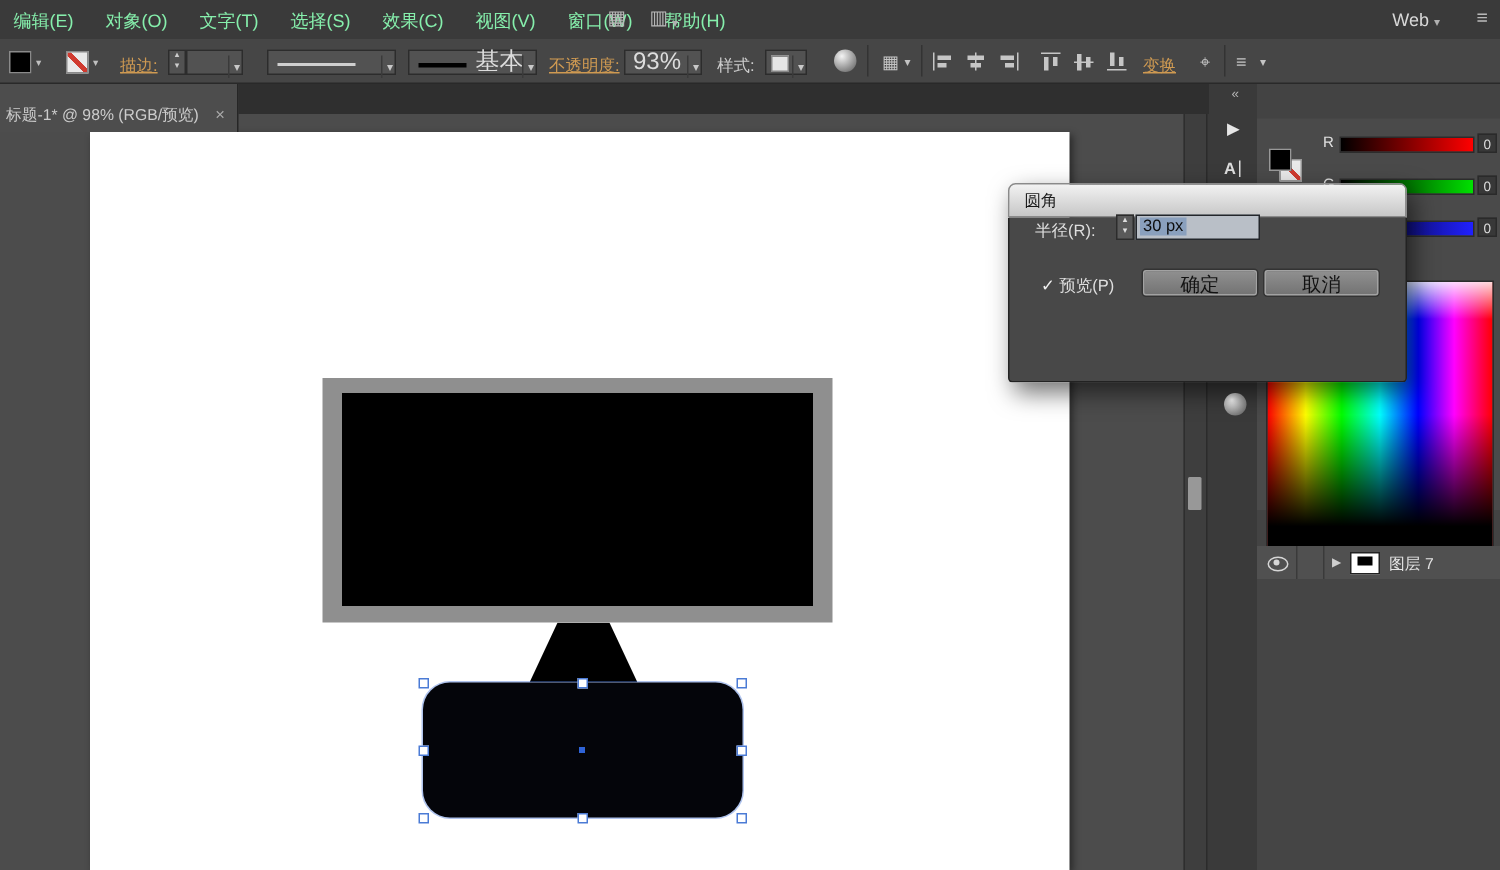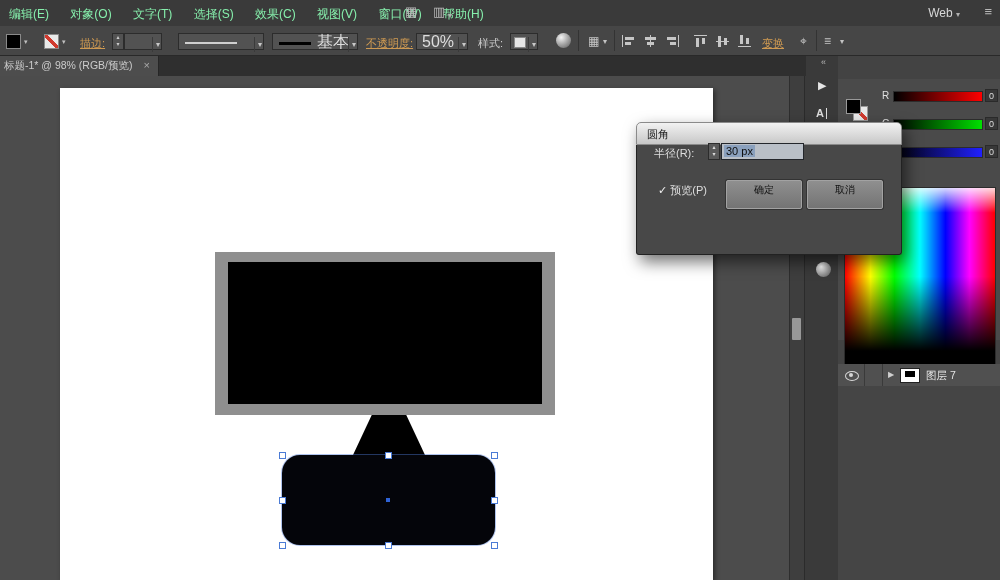--- a/index.html
+++ b/index.html
@@ -37,21 +37,21 @@
   .ai i{position:absolute;background:#c6c6c6}
   .ai-l .e{left:0;top:0;width:1px;height:12px}.ai-l .a{left:3px;top:2px;width:9px;height:3px}.ai-l .b{left:3px;top:7px;width:6px;height:3px}
   .ai-c .e{left:6px;top:0;width:1px;height:12px}.ai-c .a{left:1px;top:2px;width:11px;height:3px}.ai-c .b{left:3px;top:7px;width:7px;height:3px}
   .ai-r .e{right:0;top:0;width:1px;height:12px}.ai-r .a{right:3px;top:2px;width:9px;height:3px}.ai-r .b{right:3px;top:7px;width:6px;height:3px}
   .ai-t .e{left:0;top:0;width:13px;height:1px}.ai-t .a{left:2px;top:3px;width:3px;height:9px}.ai-t .b{left:8px;top:3px;width:3px;height:6px}
   .ai-m .e{left:0;top:6px;width:13px;height:1px}.ai-m .a{left:2px;top:1px;width:3px;height:11px}.ai-m .b{left:8px;top:3px;width:3px;height:7px}
   .ai-b .e{left:0;bottom:0;width:13px;height:1px}.ai-b .a{left:2px;bottom:3px;width:3px;height:9px}.ai-b .b{left:8px;bottom:3px;width:3px;height:6px}
   .cb-icon{position:absolute;color:#c4c4c4}
   
   .tabbar{position:absolute;left:0;top:55px;width:806px;height:21px;background:#2f2f2f;z-index:15}
-  .doc-tab{position:absolute;left:0;top:0;height:21px;padding:0 8px 0 4px;background:#4d4d4d;
+  .doc-tab{position:absolute;left:0;top:0;height:21px;padding:12px 8px 0 4px;background:#4d4d4d;
            color:#cccccc;font-size:10.5px;line-height:21px;border-right:1px solid #262626}
   .doc-tab .close{margin-left:8px;color:#aaa;font-size:11px;cursor:pointer}
   
   .canvas{position:absolute;left:0;top:76px;width:806px;height:504px;background:#4c4c4c;z-index:1}
   .artboard{position:absolute;left:60px;top:88px;width:653px;height:492px;background:#ffffff;
             box-shadow:2px 2px 5px rgba(0,0,0,.45);z-index:2}
   .monitor-frame{position:absolute;left:215px;top:252px;width:340px;height:163px;background:#8f8f8f;z-index:3}
   .monitor-screen{position:absolute;left:228px;top:262px;width:314px;height:142px;background:#000;z-index:4}
   .monitor-stand{position:absolute;left:353px;top:415px;width:72px;height:40px;background:#000;
                  clip-path:polygon(26% 0,74% 0,100% 100%,0 100%);z-index:3}
@@ -100,39 +100,39 @@
   .eye{position:absolute;left:7px;top:7px;width:12px;height:8px;border:1px solid #d6d6d6;border-radius:50%}
   .eye i{position:absolute;left:3px;top:1px;width:4px;height:4px;border-radius:50%;background:#d6d6d6}
   .lr-sep{position:absolute;left:26px;top:0;width:1px;height:22px;background:#3a3a3a}
   .lr-sep2{position:absolute;left:44px;top:0;width:1px;height:22px;background:#3a3a3a}
   .lr-disc{position:absolute;left:50px;top:6px;font-size:8px;color:#cfcfcf}
   .lr-thumb{position:absolute;left:62px;top:4px;width:18px;height:13px;background:#fff;border:1px solid #222}
   .lr-thumb i{position:absolute;left:4px;top:2px;width:10px;height:6px;background:#000}
   .lr-name{position:absolute;left:88px;top:5px;font-size:10.5px;color:#e3e3e3}
   .layers-rest{position:absolute;left:0;top:331px;width:162px;height:194px;background:#454545}
   
-  .dialog{position:absolute;left:636px;top:122px;width:266px;height:133px;z-index:100;
+  .dialog{position:absolute;left:672px;top:122px;width:266px;height:133px;z-index:100;
           box-shadow:4px 7px 16px rgba(0,0,0,.55);border-radius:5px 5px 3px 3px}
   .dlg-title{position:absolute;left:0;top:0;width:266px;height:23px;border-radius:5px 5px 0 0;
              background:linear-gradient(#f2f2f2,#c7c7c7);border:1px solid #8a8a8a;box-sizing:border-box;
              color:#1a1a1a;font-size:11px;line-height:22px;padding-left:10px;cursor:move}
   .dlg-body{position:absolute;left:0;top:23px;width:266px;height:110px;background:#484848;
             border:1px solid #222;border-top:none;box-sizing:border-box;border-radius:0 0 3px 3px}
   .dlg-label{position:absolute;left:18px;top:24px;font-size:11px;color:#dedede}
   .dlg-stepper{position:absolute;left:72px;top:21px;width:12px;height:17px;background:#5a5a5a;
                border:1px solid #2c2c2c;box-sizing:border-box;text-align:center;cursor:pointer}
   .dlg-stepper span{display:block;font-size:6px;line-height:7px;color:#ddd}
   .dlg-input{position:absolute;left:85px;top:21px;width:83px;height:17px;background:#b9bfc7;
              border:1px solid #23262b;box-sizing:border-box;font-size:11px;line-height:15px;cursor:text}
   .dlg-input span{background:#8aa0bd;color:#0d0d0d;padding:0 2px;margin-left:2px}
   .dlg-check{position:absolute;left:22px;top:61px;font-size:11px;color:#dedede;cursor:pointer}
   .dlg-check .chk{color:#f0f0f0;margin-right:3px}
-  .dlg-btn{position:absolute;top:58px;width:76px;height:29px;background:linear-gradient(#8f8f8f,#747474);
+  .dlg-btn{position:absolute;top:58px;width:76px;height:17px;background:linear-gradient(#8f8f8f,#747474);
            border:1px solid #a2a2a2;box-shadow:0 0 0 1px #333;box-sizing:border-box;border-radius:2px;
-           color:#121212;font-size:10px;text-align:center;line-height:17px;cursor:pointer}
+           color:#121212;font-size:13px;text-align:center;line-height:17px;cursor:pointer}
   .btn-ok{left:90px}.btn-cancel{left:171px}
 </style>
 </head>
 <body>
 
 <div class="menubar">
   <span class="menu-item">编辑(E)</span>
   <span class="menu-item">对象(O)</span>
   <span class="menu-item">文字(T)</span>
   <span class="menu-item">选择(S)</span>
@@ -172,21 +172,21 @@
   </span>
 
   <span class="combo" style="left:272px;width:86px">
     <span class="line-preview"></span>
     <span class="val" style="left:44px">基本</span>
     <span class="arr">▾</span>
   </span>
 
   <span class="link" style="left:366px">不透明度:</span>
   <span class="combo" style="left:416px;width:52px">
-    <span class="val">50%</span>
+    <span class="val">93%</span>
     <span class="arr">▾</span>
   </span>
 
   <span class="link" style="left:478px;text-decoration:none;color:#cccccc">样式:</span>
   <span class="combo" style="left:510px;width:28px">
     <span style="position:absolute;left:3px;top:3px;width:10px;height:9px;background:#e6e6e6;border:1px solid #888"></span>
     <span class="arr">▾</span>
   </span>
 
   <span class="circle-icon"></span>

